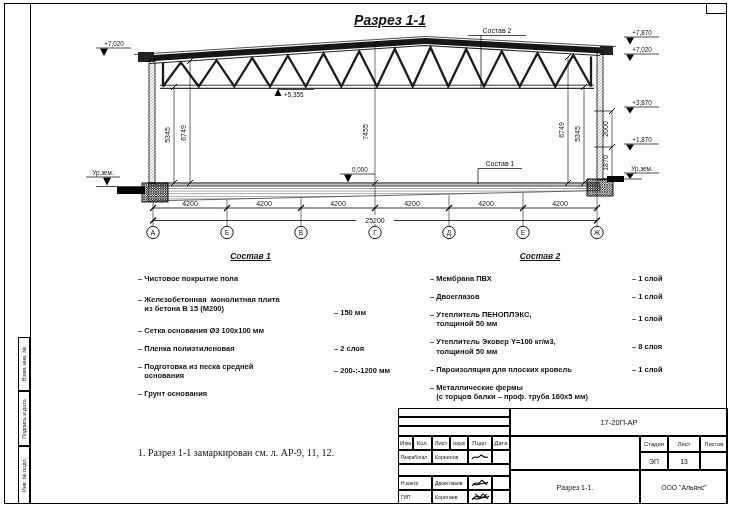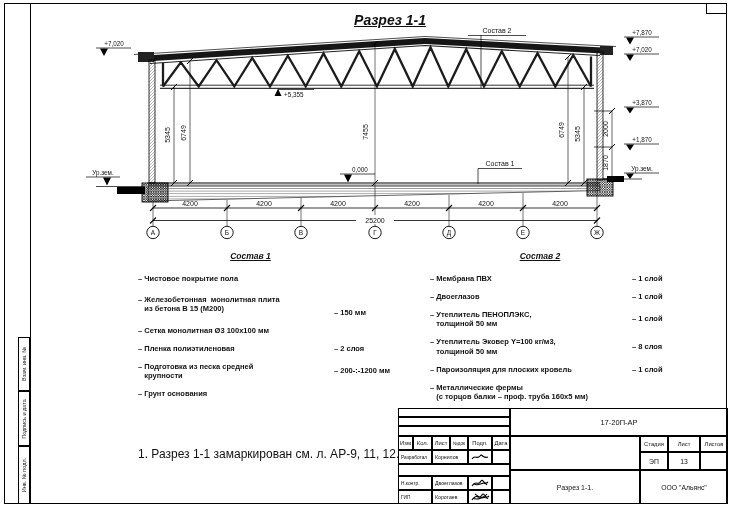--- a/index.html
+++ b/index.html
@@ -13,21 +13,21 @@
   .vcell{position:absolute;display:flex;align-items:center;justify-content:center;border:1px solid #000;box-sizing:border-box;}
   .vcell span{transform:rotate(-90deg);white-space:nowrap;font-size:5.5px;color:#222;}
   
   .dwg-title{position:absolute;left:340px;top:12px;width:100px;text-align:center;font-size:14px;font-style:italic;font-weight:bold;text-decoration:underline;}
   
   .complist{position:absolute;font-size:7.5px;line-height:9.5px;}
   .complist .hdr{text-align:center;font-size:8.5px;font-style:italic;font-weight:bold;text-decoration:underline;margin-bottom:12px;}
   .li{display:flex;align-items:center;margin-bottom:8.5px;font-weight:bold;}
   .nm{white-space:pre-wrap;flex:1;}
   .vl{flex-shrink:0;text-align:left;padding-left:4px;}
-  .note{position:absolute;left:138px;top:447px;font-size:12px;}
+  .note{position:absolute;left:138px;top:447px;font-size:10px;font-family:Liberation Serif, serif;}
   
   .tb{position:absolute;left:398px;top:408px;width:270px;height:96px;box-sizing:border-box;}
   .cell{position:absolute;border:0.8px solid #000;box-sizing:border-box;font-size:5.8px;display:flex;align-items:center;justify-content:center;overflow:hidden;}
   .cell.thick{border-width:1.4px;}
   .cell.left{justify-content:flex-start;padding-left:2px;}
   .sig svg{display:block;}
 </style>
 </head>
 <body>
 
@@ -234,30 +234,30 @@
     <div class="li">
         <div class="nm">– Чистовое покрытие пола</div>
         <div class="vl" style="width:72px;"></div>
       </div>
     <div class="li">
         <div class="nm">– Железобетонная  монолитная плита
    из бетона В 15 (М200)</div>
         <div class="vl" style="width:72px;margin-top:16px;">– 150 мм</div>
       </div>
     <div class="li">
-        <div class="nm">– Сетка монолитная Ø3 100х100 мм</div>
+        <div class="nm">– Сетка основания Ø3 100х100 мм</div>
         <div class="vl" style="width:72px;"></div>
       </div>
     <div class="li">
         <div class="nm">– Пленка полиэтиленовая</div>
         <div class="vl" style="width:72px;">– 2 слоя</div>
       </div>
     <div class="li">
         <div class="nm">– Подготовка из песка средней
-   крупности</div>
+   основания</div>
         <div class="vl" style="width:72px;">– 200-:-1200 мм</div>
       </div>
     <div class="li">
         <div class="nm">– Грунт основания</div>
         <div class="vl" style="width:72px;"></div>
       </div>
   </div>
 
   <div class="complist" style="left:430px;top:252px;width:242px;">
     <div class="hdr" style="width:220px;">Состав 2</div>

